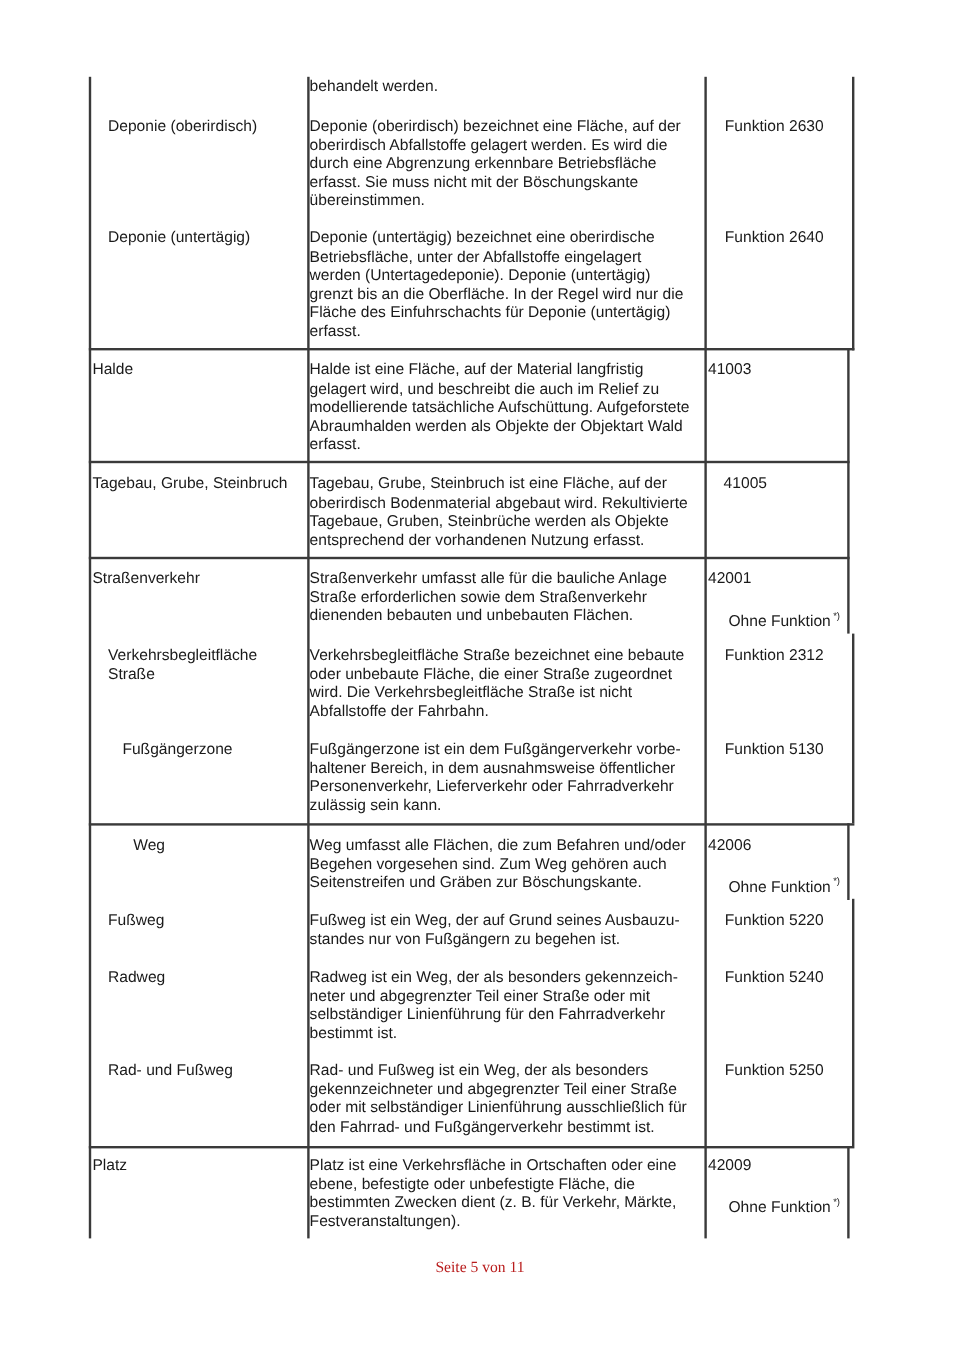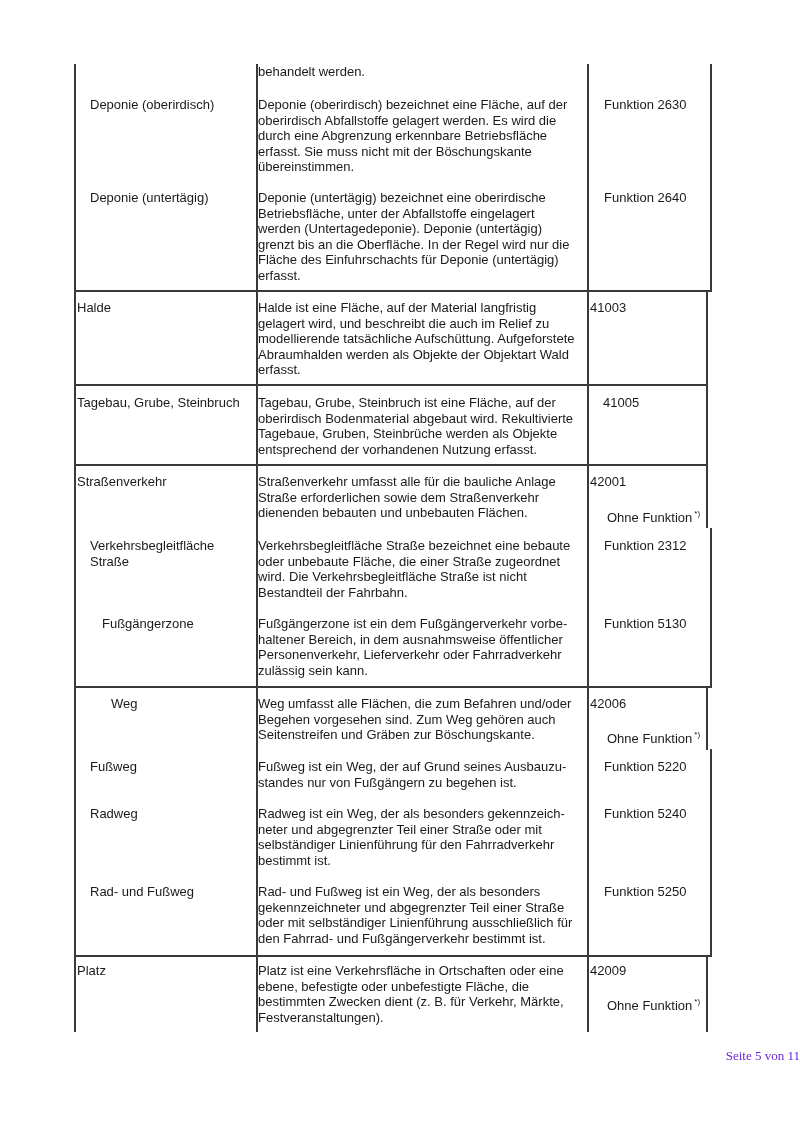--- a/index.html
+++ b/index.html
@@ -6,22 +6,22 @@
   body { width:800px; height:1132px; position:relative; overflow:hidden;
          font-family:"Liberation Sans", sans-serif; font-size:13px; color:#1a1a1a; }
   .vline { position:absolute; background:#3a3a3a; width:2px; }
   .hline { position:absolute; background:#3a3a3a; height:2px; }
   .txt { position:absolute; line-height:15.6px; white-space:nowrap; }
   .desc { position:absolute; line-height:15.6px; left:258px; width:262px; white-space:nowrap; }
   .code { position:absolute; left:590px; line-height:15.6px; }
   .func { position:absolute; left:604px; line-height:15.6px; }
   .ohne { position:absolute; left:607px; line-height:15.6px; }
   .ohne sup { font-size:8px; vertical-align:6px; margin-left:2px; }
-  .footer { position:absolute; top:1048px; left:0; width:800px; text-align:right;
-            font-family:"Liberation Serif", serif; font-size:13px; color:#6d28d9; }
+  .footer { position:absolute; top:1048px; left:0; width:800px; text-align:center;
+            font-family:"Liberation Serif", serif; font-size:13px; color:#b91c1c; }
 </style>
 </head>
 <body>
 
 <div>
 
   <div class="vline" style="left:74px; top:64px; height:968px;"></div>
 
   <div class="vline" style="left:256px; top:64px; height:968px;"></div>
 
@@ -107,21 +107,21 @@
 </div>
 
 <div class="txt" style="left:90px; top:538px;">
   <div>Verkehrsbegleitfläche</div>
   <div>Straße</div>
 </div>
 <div class="desc" style="top:538px;">
   <div>Verkehrsbegleitfläche Straße bezeichnet eine bebaute</div>
   <div>oder unbebaute Fläche, die einer Straße zugeordnet</div>
   <div>wird. Die Verkehrsbegleitfläche Straße ist nicht</div>
-  <div>Bestandteil der Fahrbahn.</div>
+  <div>Abfallstoffe der Fahrbahn.</div>
 </div>
 <div class="func" style="top:538px;">Funktion 2312</div>
 
 <div class="txt" style="left:102px; top:616px;">
   <div>Fußgängerzone</div>
 </div>
 <div class="desc" style="top:616px;">
   <div>Fußgängerzone ist ein dem Fußgängerverkehr vorbe-</div>
   <div>haltener Bereich, in dem ausnahmsweise öffentlicher</div>
   <div>Personenverkehr, Lieferverkehr oder Fahrradverkehr</div>

